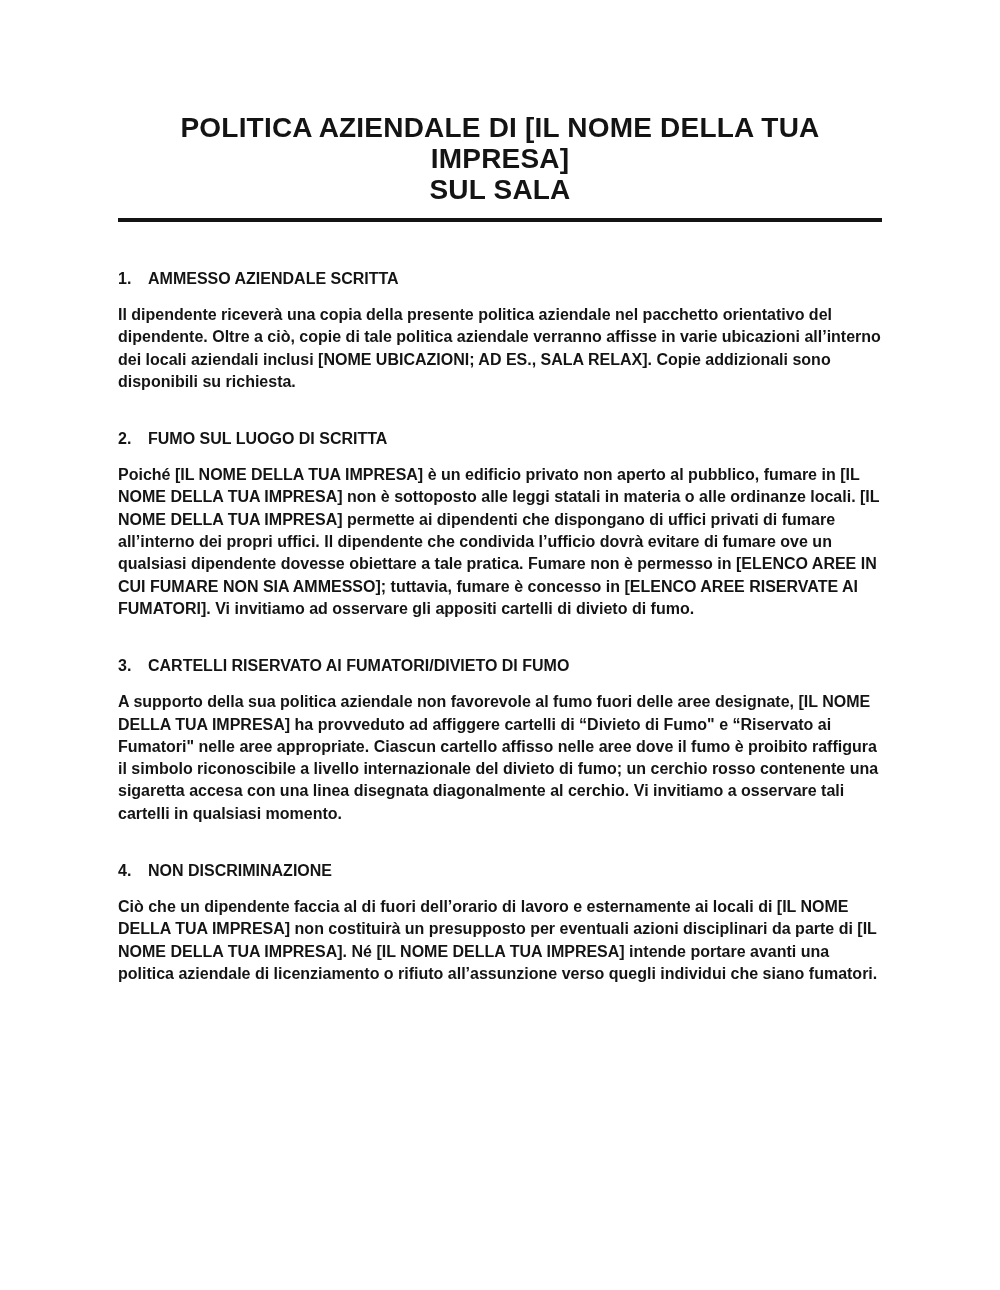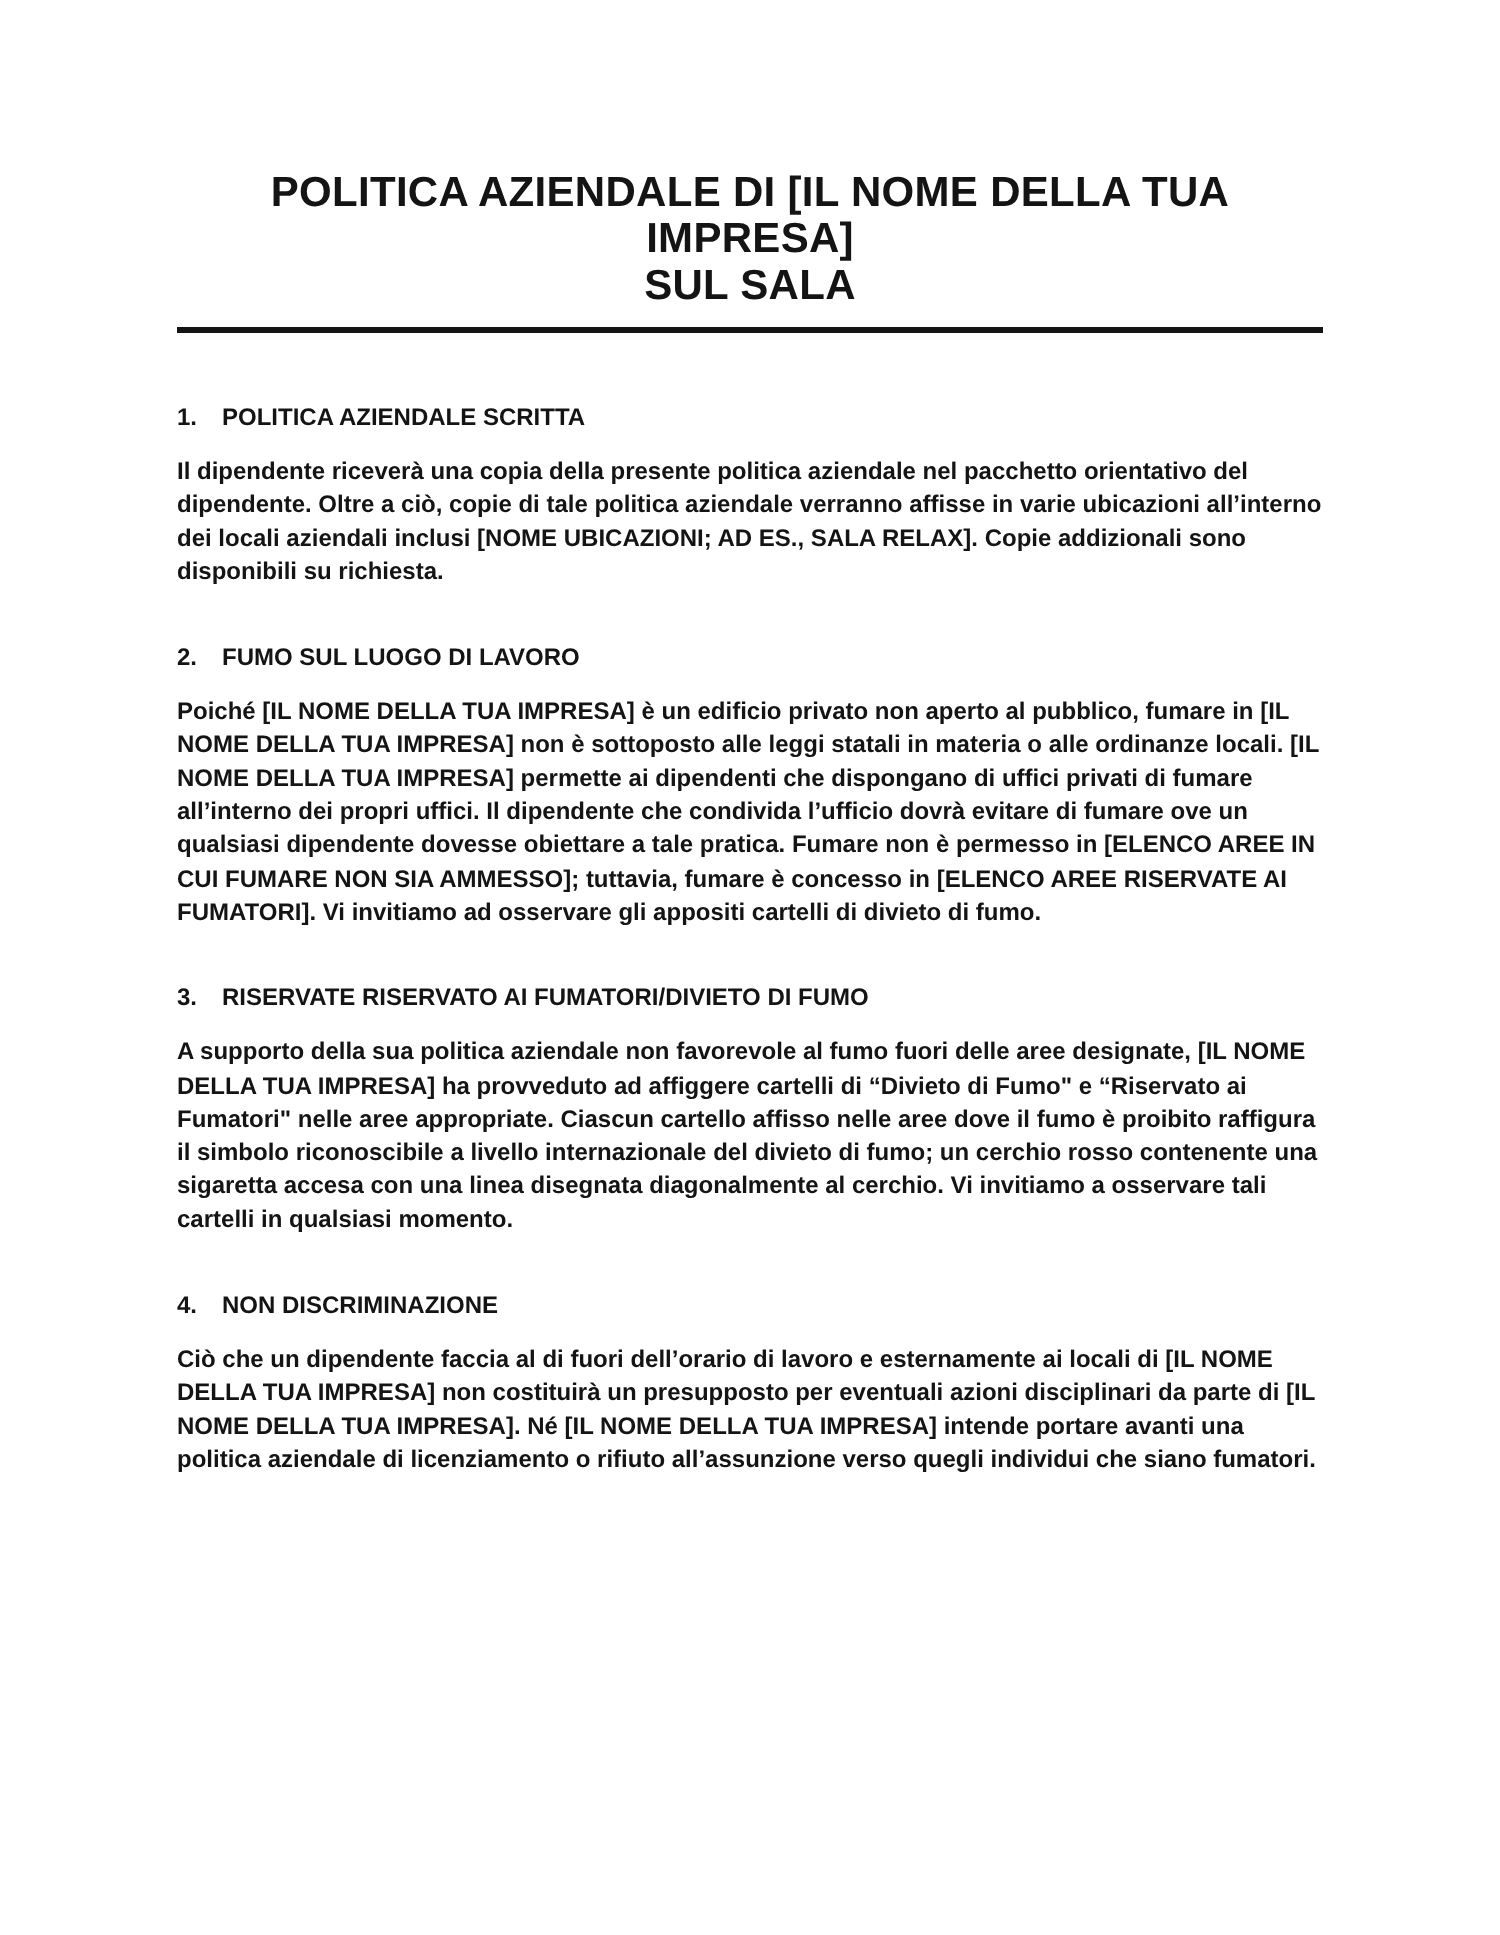--- a/index.html
+++ b/index.html
@@ -66,37 +66,37 @@
       <div>SUL SALA</div>
     </div>
 
     <hr class="title-rule">
 
     <div class="sections">
 
       <div class="section">
         <div class="section-heading">
           <span class="section-number">1.</span>
-          <span class="section-heading-text">POLITICA AZIENDALE SCRITTA</span>
+          <span class="section-heading-text">AMMESSO AZIENDALE SCRITTA</span>
         </div>
         <p class="section-body">Il dipendente riceverà una copia della presente politica aziendale nel pacchetto orientativo del dipendente. Oltre a ciò, copie di tale politica aziendale verranno affisse in varie ubicazioni all’interno dei locali aziendali inclusi [NOME UBICAZIONI; AD ES., SALA RELAX]. Copie addizionali sono disponibili su richiesta.</p>
       </div>
 
       <div class="section">
         <div class="section-heading">
           <span class="section-number">2.</span>
-          <span class="section-heading-text">FUMO SUL LUOGO DI LAVORO</span>
+          <span class="section-heading-text">FUMO SUL LUOGO DI SCRITTA</span>
         </div>
         <p class="section-body">Poiché [IL NOME DELLA TUA IMPRESA] è un edificio privato non aperto al pubblico, fumare in [IL NOME DELLA TUA IMPRESA] non è sottoposto alle leggi statali in materia o alle ordinanze locali. [IL NOME DELLA TUA IMPRESA] permette ai dipendenti che dispongano di uffici privati di fumare all’interno dei propri uffici. Il dipendente che condivida l’ufficio dovrà evitare di fumare ove un qualsiasi dipendente dovesse obiettare a tale pratica. Fumare non è permesso in [ELENCO AREE IN CUI FUMARE NON SIA AMMESSO]; tuttavia, fumare è concesso in [ELENCO AREE RISERVATE AI FUMATORI]. Vi invitiamo ad osservare gli appositi cartelli di divieto di fumo.</p>
       </div>
 
       <div class="section">
         <div class="section-heading">
           <span class="section-number">3.</span>
-          <span class="section-heading-text">RISERVATE RISERVATO AI FUMATORI/DIVIETO DI FUMO</span>
+          <span class="section-heading-text">CARTELLI RISERVATO AI FUMATORI/DIVIETO DI FUMO</span>
         </div>
         <p class="section-body">A supporto della sua politica aziendale non favorevole al fumo fuori delle aree designate, [IL NOME DELLA TUA IMPRESA] ha provveduto ad affiggere cartelli di “Divieto di Fumo" e “Riservato ai Fumatori" nelle aree appropriate. Ciascun cartello affisso nelle aree dove il fumo è proibito raffigura il simbolo riconoscibile a livello internazionale del divieto di fumo; un cerchio rosso contenente una sigaretta accesa con una linea disegnata diagonalmente al cerchio. Vi invitiamo a osservare tali cartelli in qualsiasi momento.</p>
       </div>
 
       <div class="section">
         <div class="section-heading">
           <span class="section-number">4.</span>
           <span class="section-heading-text">NON DISCRIMINAZIONE</span>
         </div>
         <p class="section-body">Ciò che un dipendente faccia al di fuori dell’orario di lavoro e esternamente ai locali di [IL NOME DELLA TUA IMPRESA] non costituirà un presupposto per eventuali azioni disciplinari da parte di [IL NOME DELLA TUA IMPRESA]. Né [IL NOME DELLA TUA IMPRESA] intende portare avanti una politica aziendale di licenziamento o rifiuto all’assunzione verso quegli individui che siano fumatori.</p>

